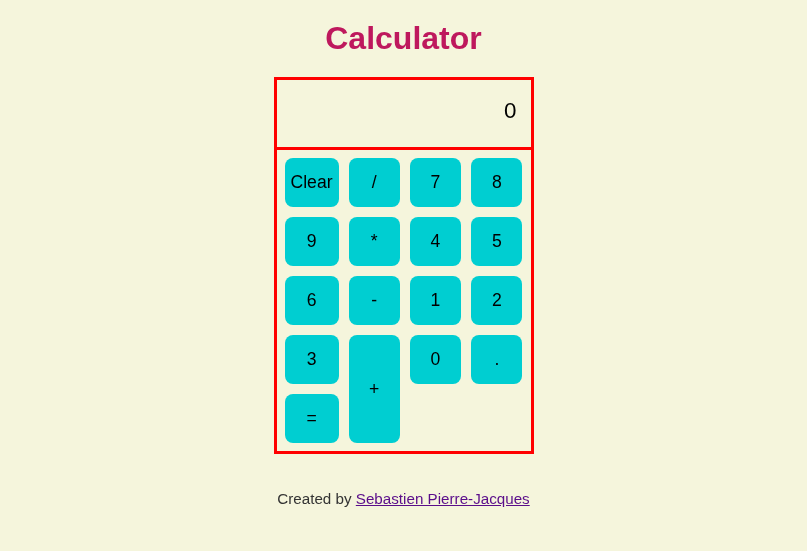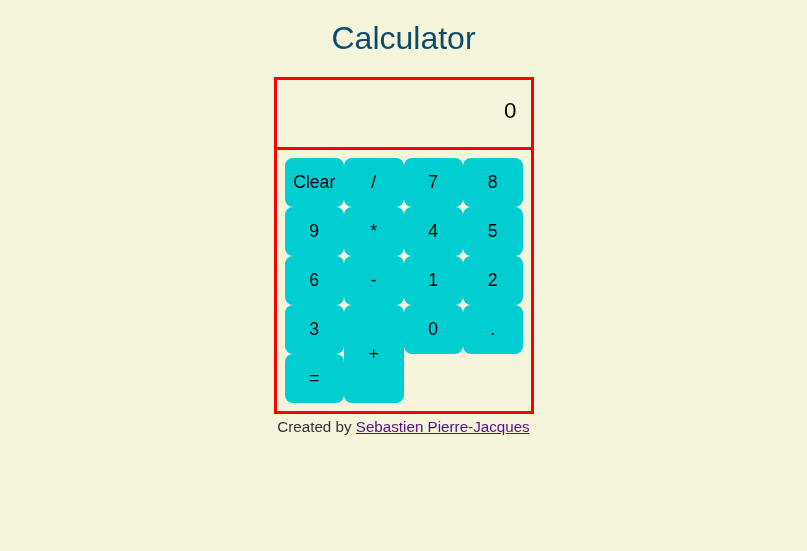--- a/index.html
+++ b/index.html
@@ -13,23 +13,23 @@
       font-family: sans-serif;
       display: flex;
       flex-direction: column;
       align-items: center;
       min-height: 551px;
       padding-top: 20px;
     }
 
     .page-title {
       font-size: 2rem;
-      font-weight: normal;
+      font-weight: bold;
       margin-bottom: 20px;
-      color: #0c4a6e;
+      color: #be185d;
     }
 
     .calculator-wrapper {
       border: 3px solid red;
       width: 260px;
     }
 
     .display {
       background-color: #f5f5dc;
       border-bottom: 3px solid red;
@@ -38,21 +38,21 @@
       padding: 18px 14px;
       min-height: 70px;
       color: #000;
     }
 
     .buttons {
       background-color: #f5f5dc;
       padding: 8px;
       display: grid;
       grid-template-columns: repeat(4, 1fr);
-      gap: 0;
+      gap: 10px;
     }
 
     .btn {
       background-color: #00ced1;
       border: none;
       border-radius: 8px;
       color: #000;
       font-size: 1.1rem;
       cursor: pointer;
       padding: 14px 6px;
@@ -68,21 +68,21 @@
     }
 
     .btn-plus {
       grid-row: span 2;
       display: flex;
       align-items: center;
       justify-content: center;
     }
 
     .footer {
-      margin-top: 4px;
+      margin-top: 36px;
       font-size: 0.95rem;
       color: #333;
     }
 
     .footer a {
       color: #5a0d8a;
     }
   </style>
 </head>
 <body>

